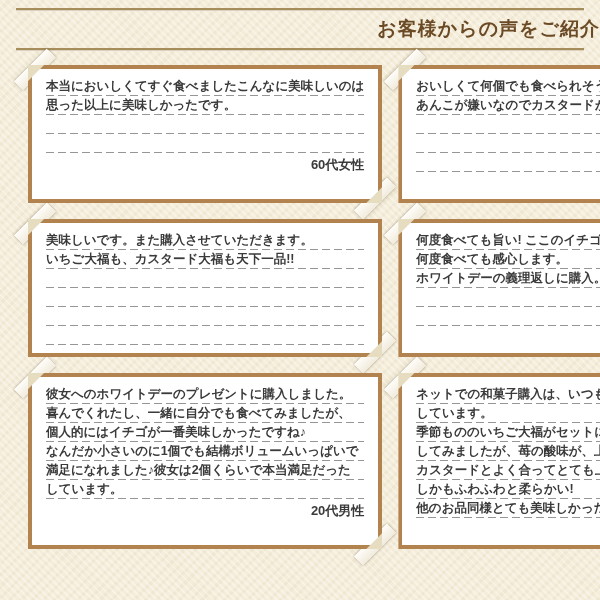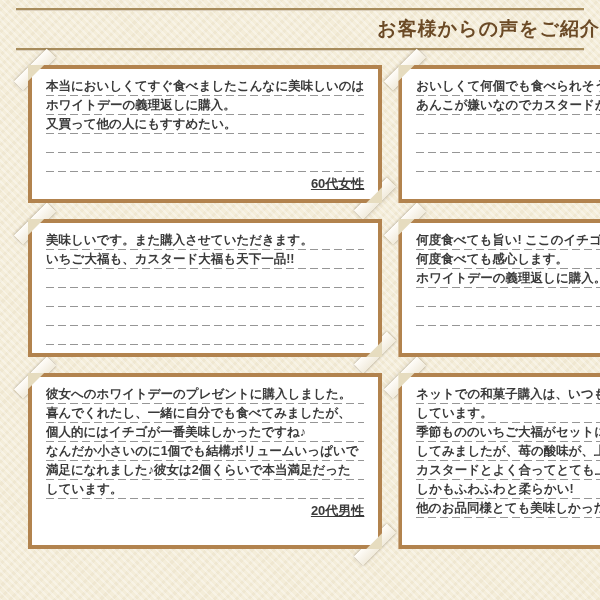--- a/index.html
+++ b/index.html
@@ -43,43 +43,42 @@
   }
   .flap-tl { top:-2px; left:-16px; }
   .flap-br { bottom:-2px; right:-16px; }
   .line {
     height:19px; line-height:19px; font-size:12.5px; font-weight:600; color:#3a3a3a;
     white-space:nowrap; overflow:hidden;
     background:repeating-linear-gradient(90deg, #969696 0 8px, rgba(0,0,0,0) 8px 12px) left bottom / 100% 1px no-repeat;
   }
   .attribution {
     height:19px; line-height:19px; font-size:13px; font-weight:bold; color:#3a3a3a;
-    text-align:right; padding-top:2px;text-decoration:underline;
+    text-align:right; padding-top:2px;
   }
 </style>
 </head>
 <body>
 
 <div class="header">
   <div class="hr"></div>
   <div class="title">お客様からの声をご紹介</div>
   <div class="hr"></div>
 </div>
 
 <div class="grid">
 
   <div class="card-wrap">
     <span class="cut cut-tl"></span>
     <span class="cut cut-br"></span>
     <span class="flap flap-tl"></span>
     <span class="flap flap-br"></span>
     <div class="card">
       <div class="line">本当においしくてすぐ食べましたこんなに美味しいのは</div>
-      <div class="line">ホワイトデーの義理返しに購入。</div>
-      <div class="line">又買って他の人にもすすめたい。</div>
+      <div class="line">思った以上に美味しかったです。</div>
       <div class="line"></div>
       <div class="line"></div>
       <div class="attribution">60代女性</div>
     </div>
   </div>
 
   <div class="card-wrap">
     <span class="cut cut-tl"></span>
 
     <span class="flap flap-tl"></span>

